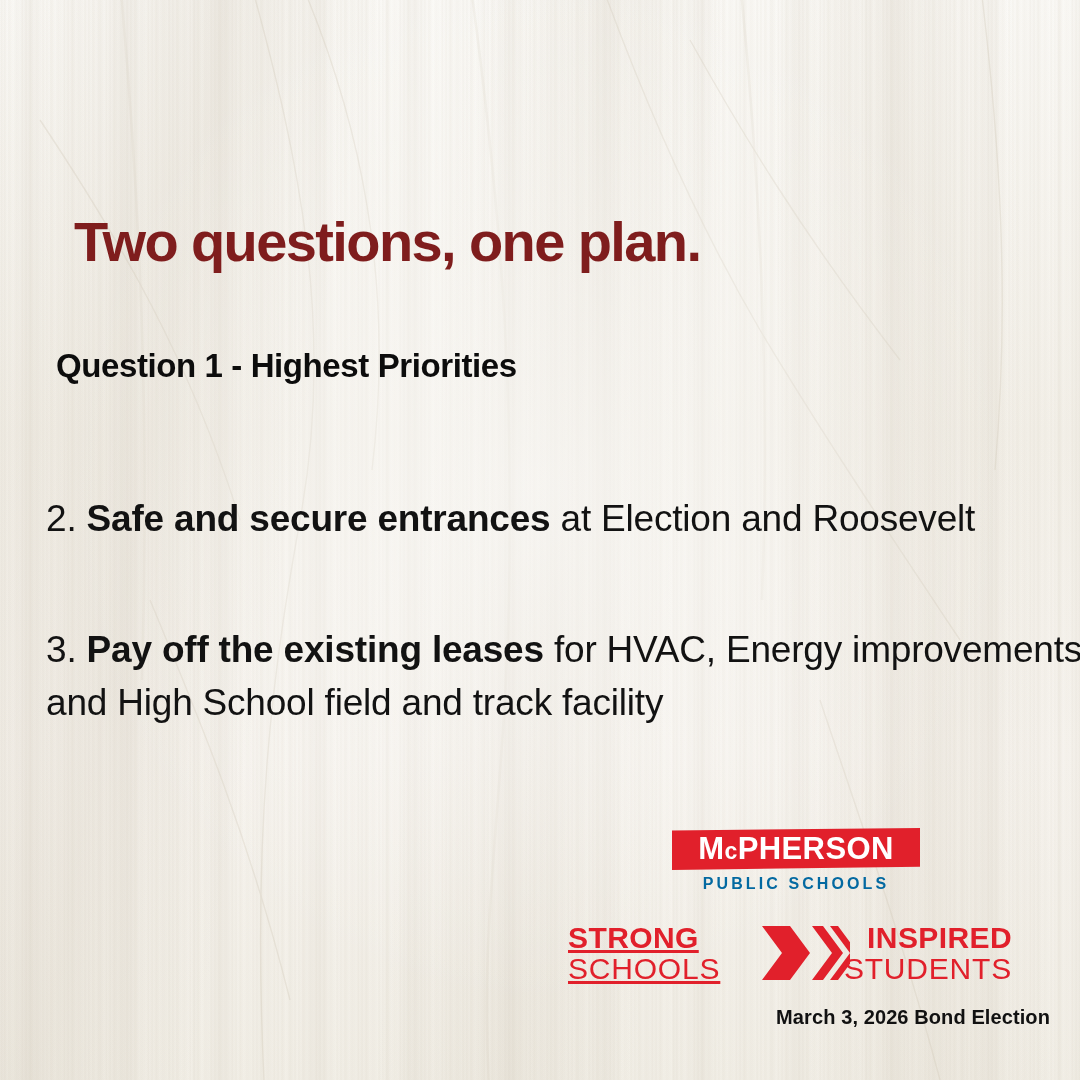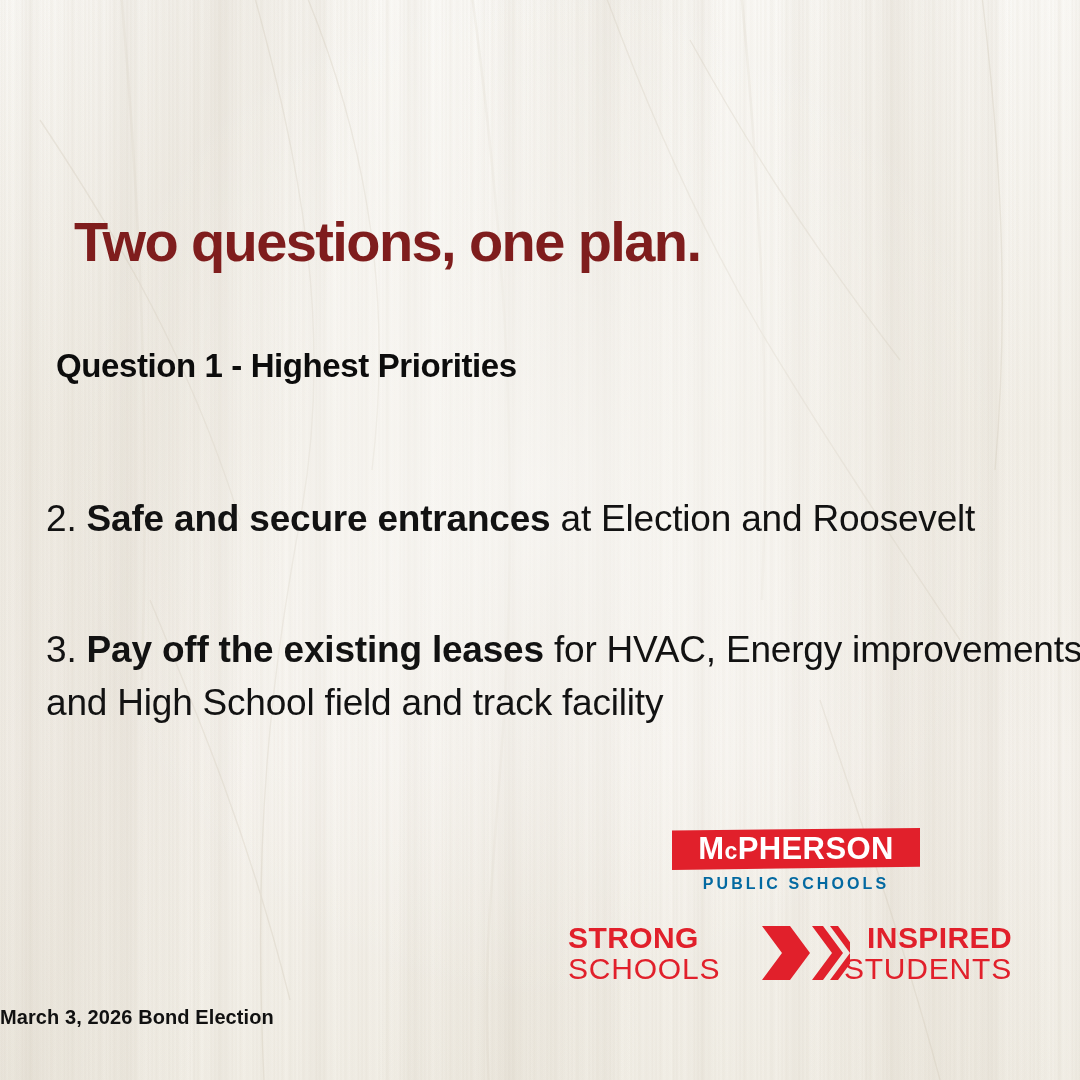--- a/index.html
+++ b/index.html
@@ -144,37 +144,37 @@
     position:absolute;
     left:568px; top:96px;
     width:460px; height:62px;
   }
   .tag-col {
     position:absolute; top:0;
     width:178px;
     line-height:31px;
     color:#e1202b;
   }
-  .tag-left  { left:0;   text-align:left;  }
+  .tag-left  { left:0;   text-align:left;text-decoration:underline;  }
   .tag-right { right:16px;  text-align:right; }
   .tag-strong { font-size:30px; font-weight:700; letter-spacing:.4px; display:block; }
   .tag-light  { font-size:30px; font-weight:400; letter-spacing:.8px; display:block; }
 
   .chevrons {
     position:absolute;
     left:192px; top:2px;
     width:90px; height:58px;
   }
 
   .footer-date {
     position:absolute;
     left:0; top:180px;
     width:1080px;
-    text-align:left;
-    padding-right:75px;
+    text-align:right;
+    padding-right:30px;
     font-size:20px;
     font-weight:700;
     letter-spacing:.1px;
     color:#111111;
   }
 </style>
 </head>
 <body>
 
 <div id="slide">

